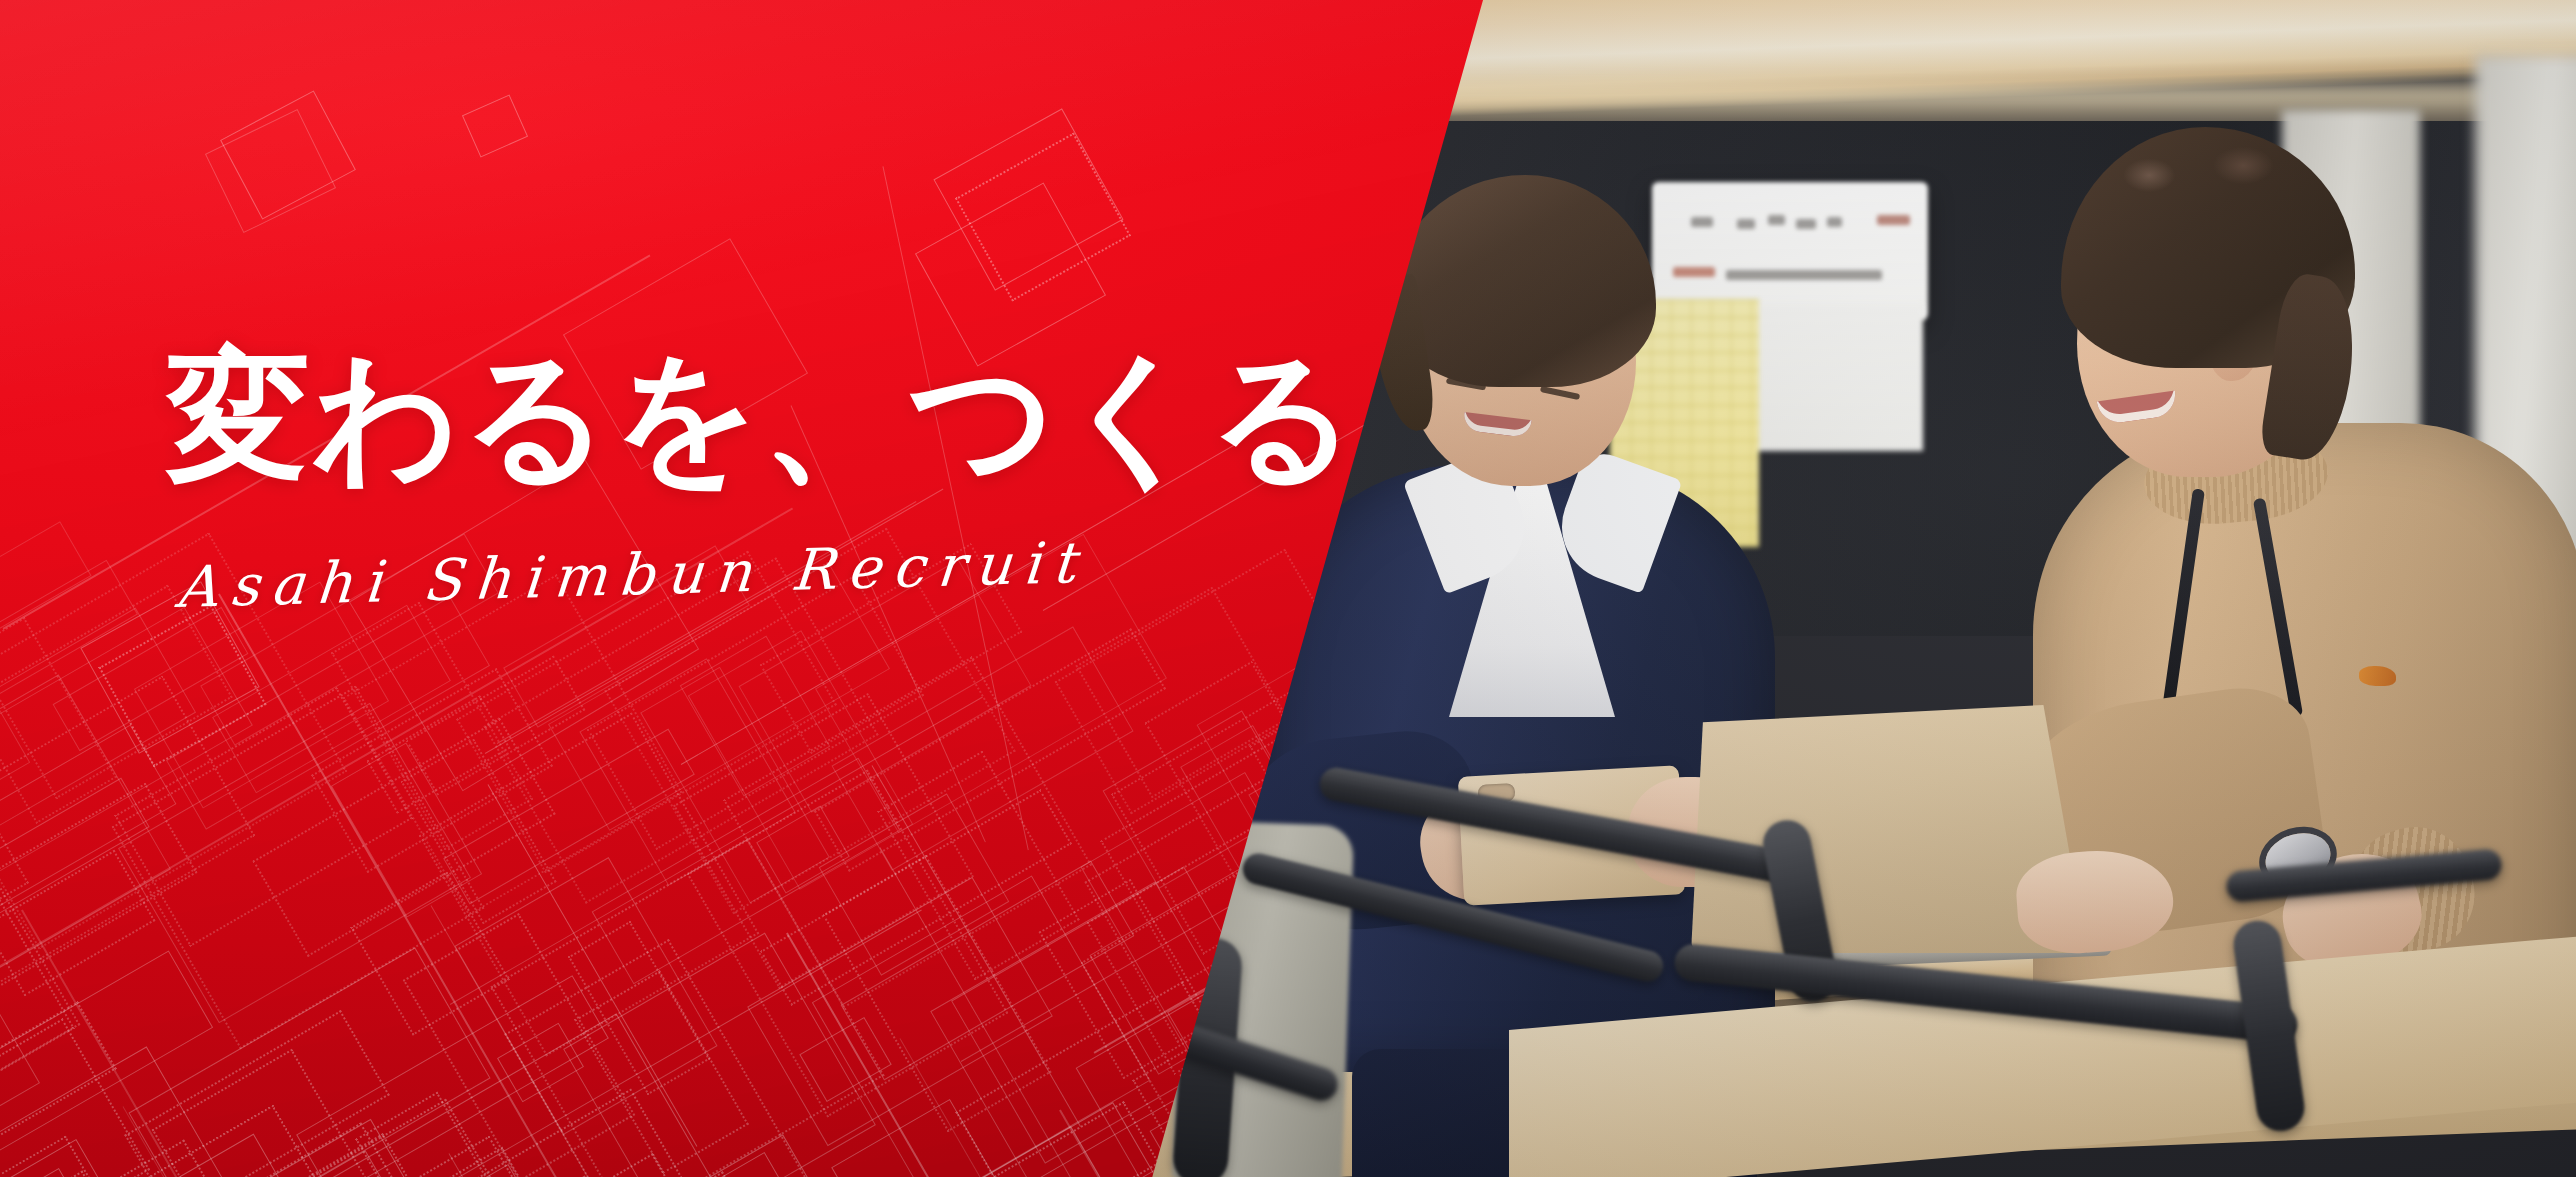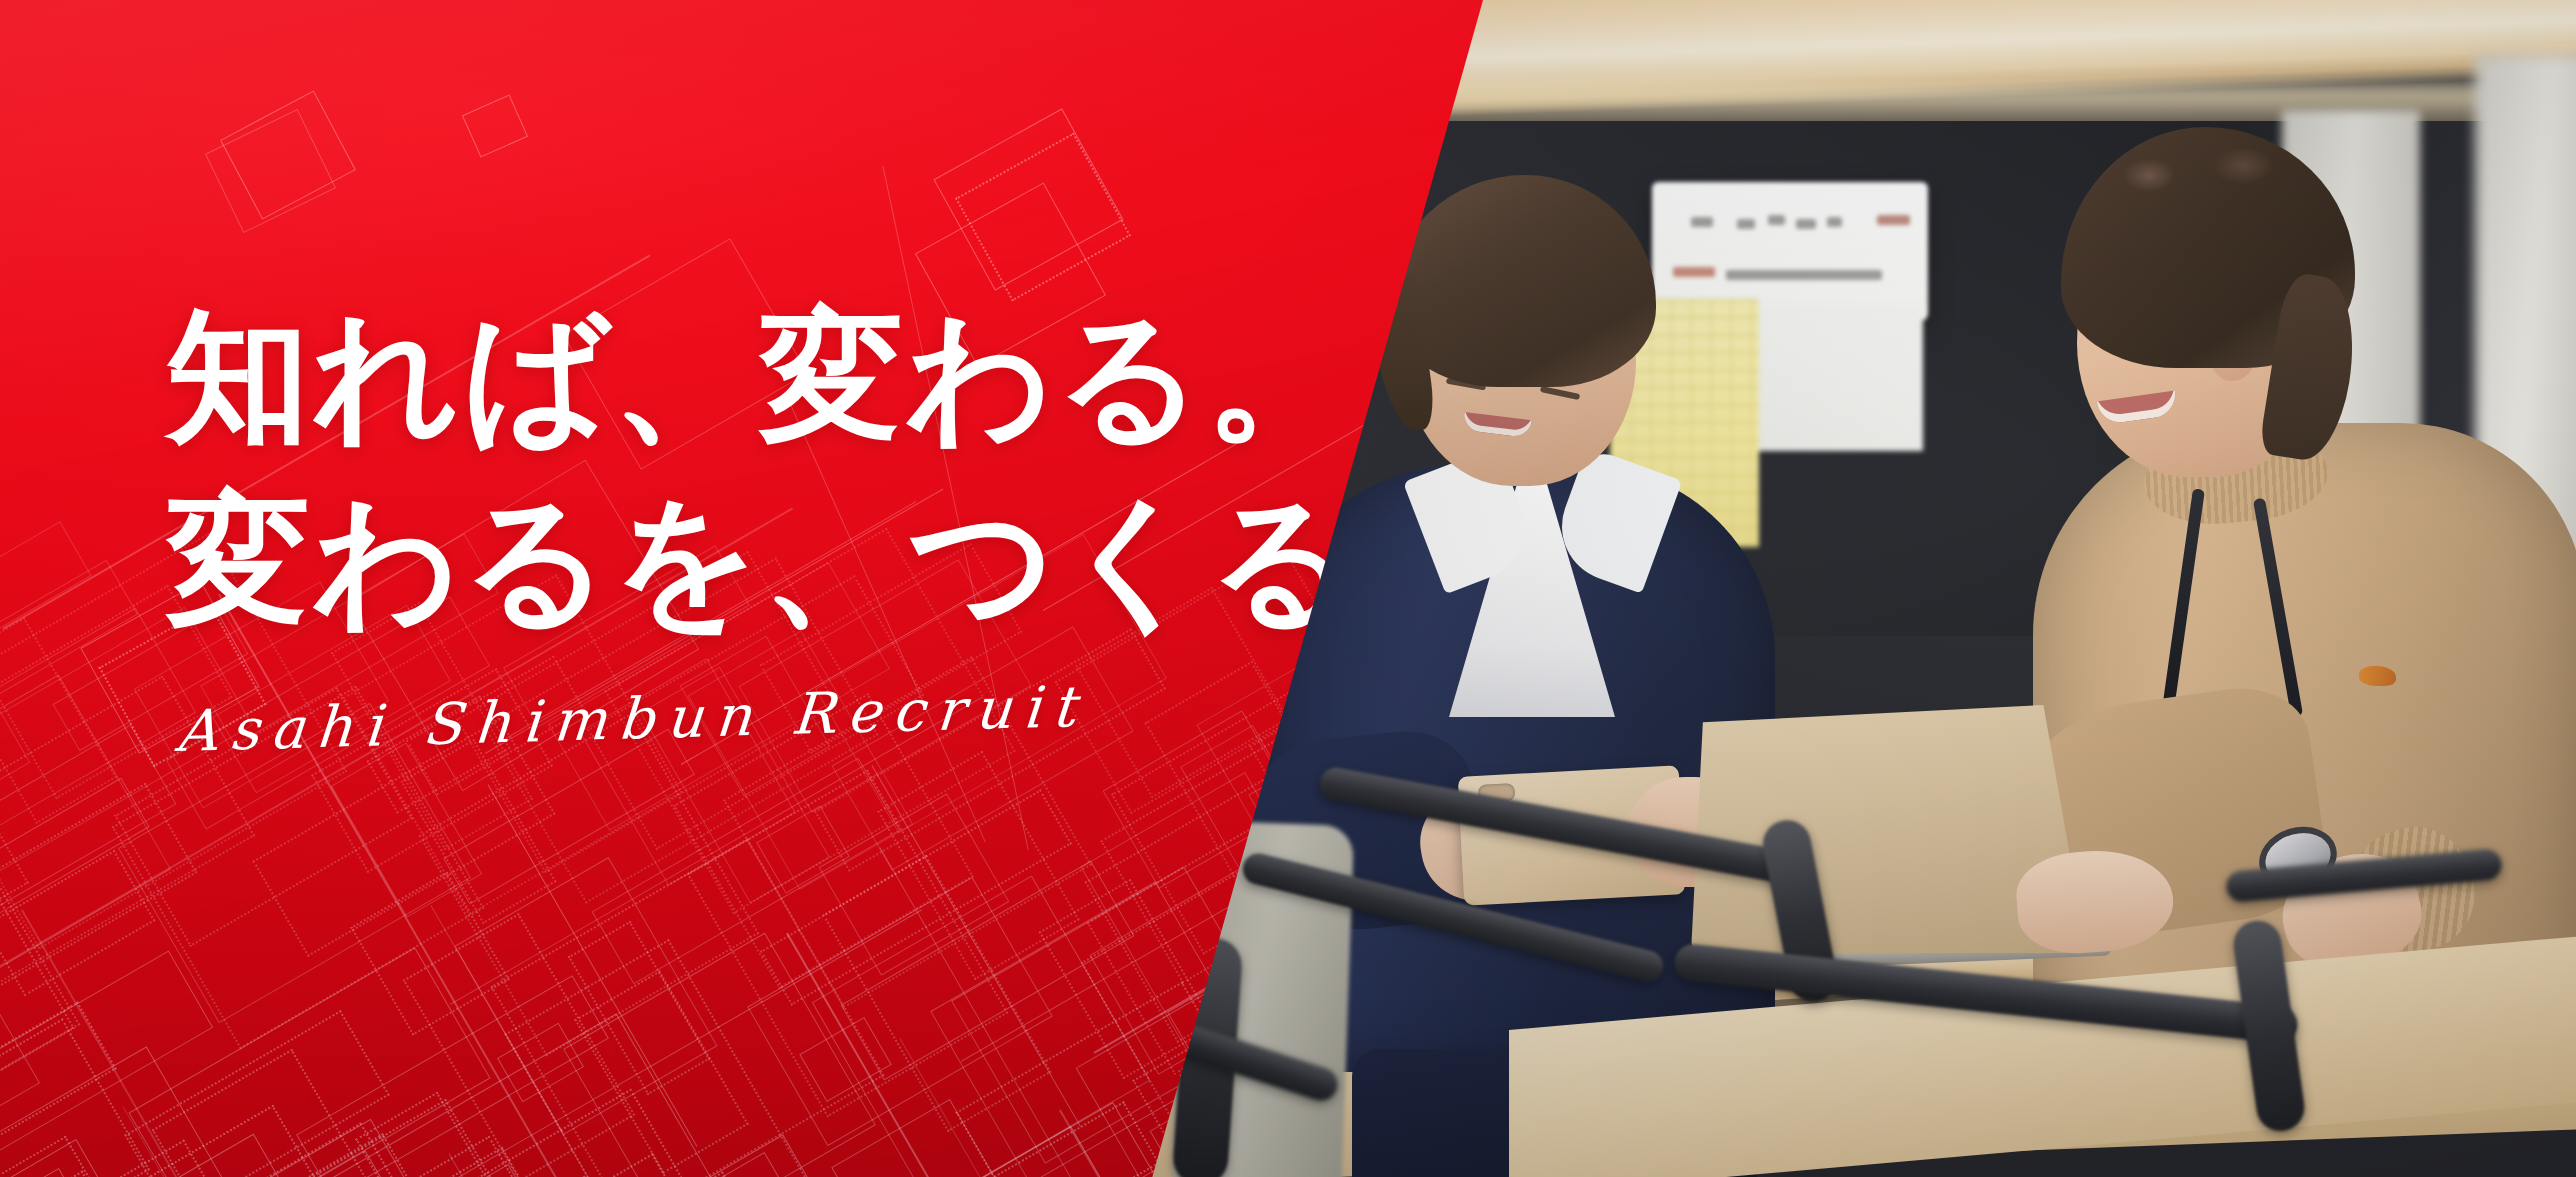--- a/index.html
+++ b/index.html
@@ -724,20 +724,19 @@
         <div class="wline" style="left: 348px; top: 3.7px; width: 742px; transform: rotate(60deg); background: rgba(255, 255, 255, 0.267); height: 1.8px;"></div>
         <div class="wline" style="left: 1223px; top: 463px; width: 579px; transform: rotate(-30deg); background: rgba(255, 255, 255, 0.306); height: 1.8px;"></div>
         <div class="wline" style="left: 1172px; top: 21px; width: 855px; transform: rotate(-30deg); background: rgba(255, 255, 255, 0.27); height: 0.9px;"></div>
         <div class="wline" style="left: 626px; top: 154px; width: 484px; transform: rotate(-30deg); background: rgba(255, 255, 255, 0.22); height: 0.9px;"></div>
         <div class="wline" style="left: 560px; top: 316px; width: 1019px; transform: rotate(60deg); background: rgba(255, 255, 255, 0.204); height: 0.9px;"></div>
       </div>
 
     <div class="red-shade"></div>
 
     <div class="copy">
-      <div class="hl l1">知れば、変わる。</div>
       <div class="hl l2">変わるを、つくる。</div>
       <div class="sig">Asahi Shimbun Recruit</div>
     </div>
   </div>
 
 </div>
 
 
 </body></html>

